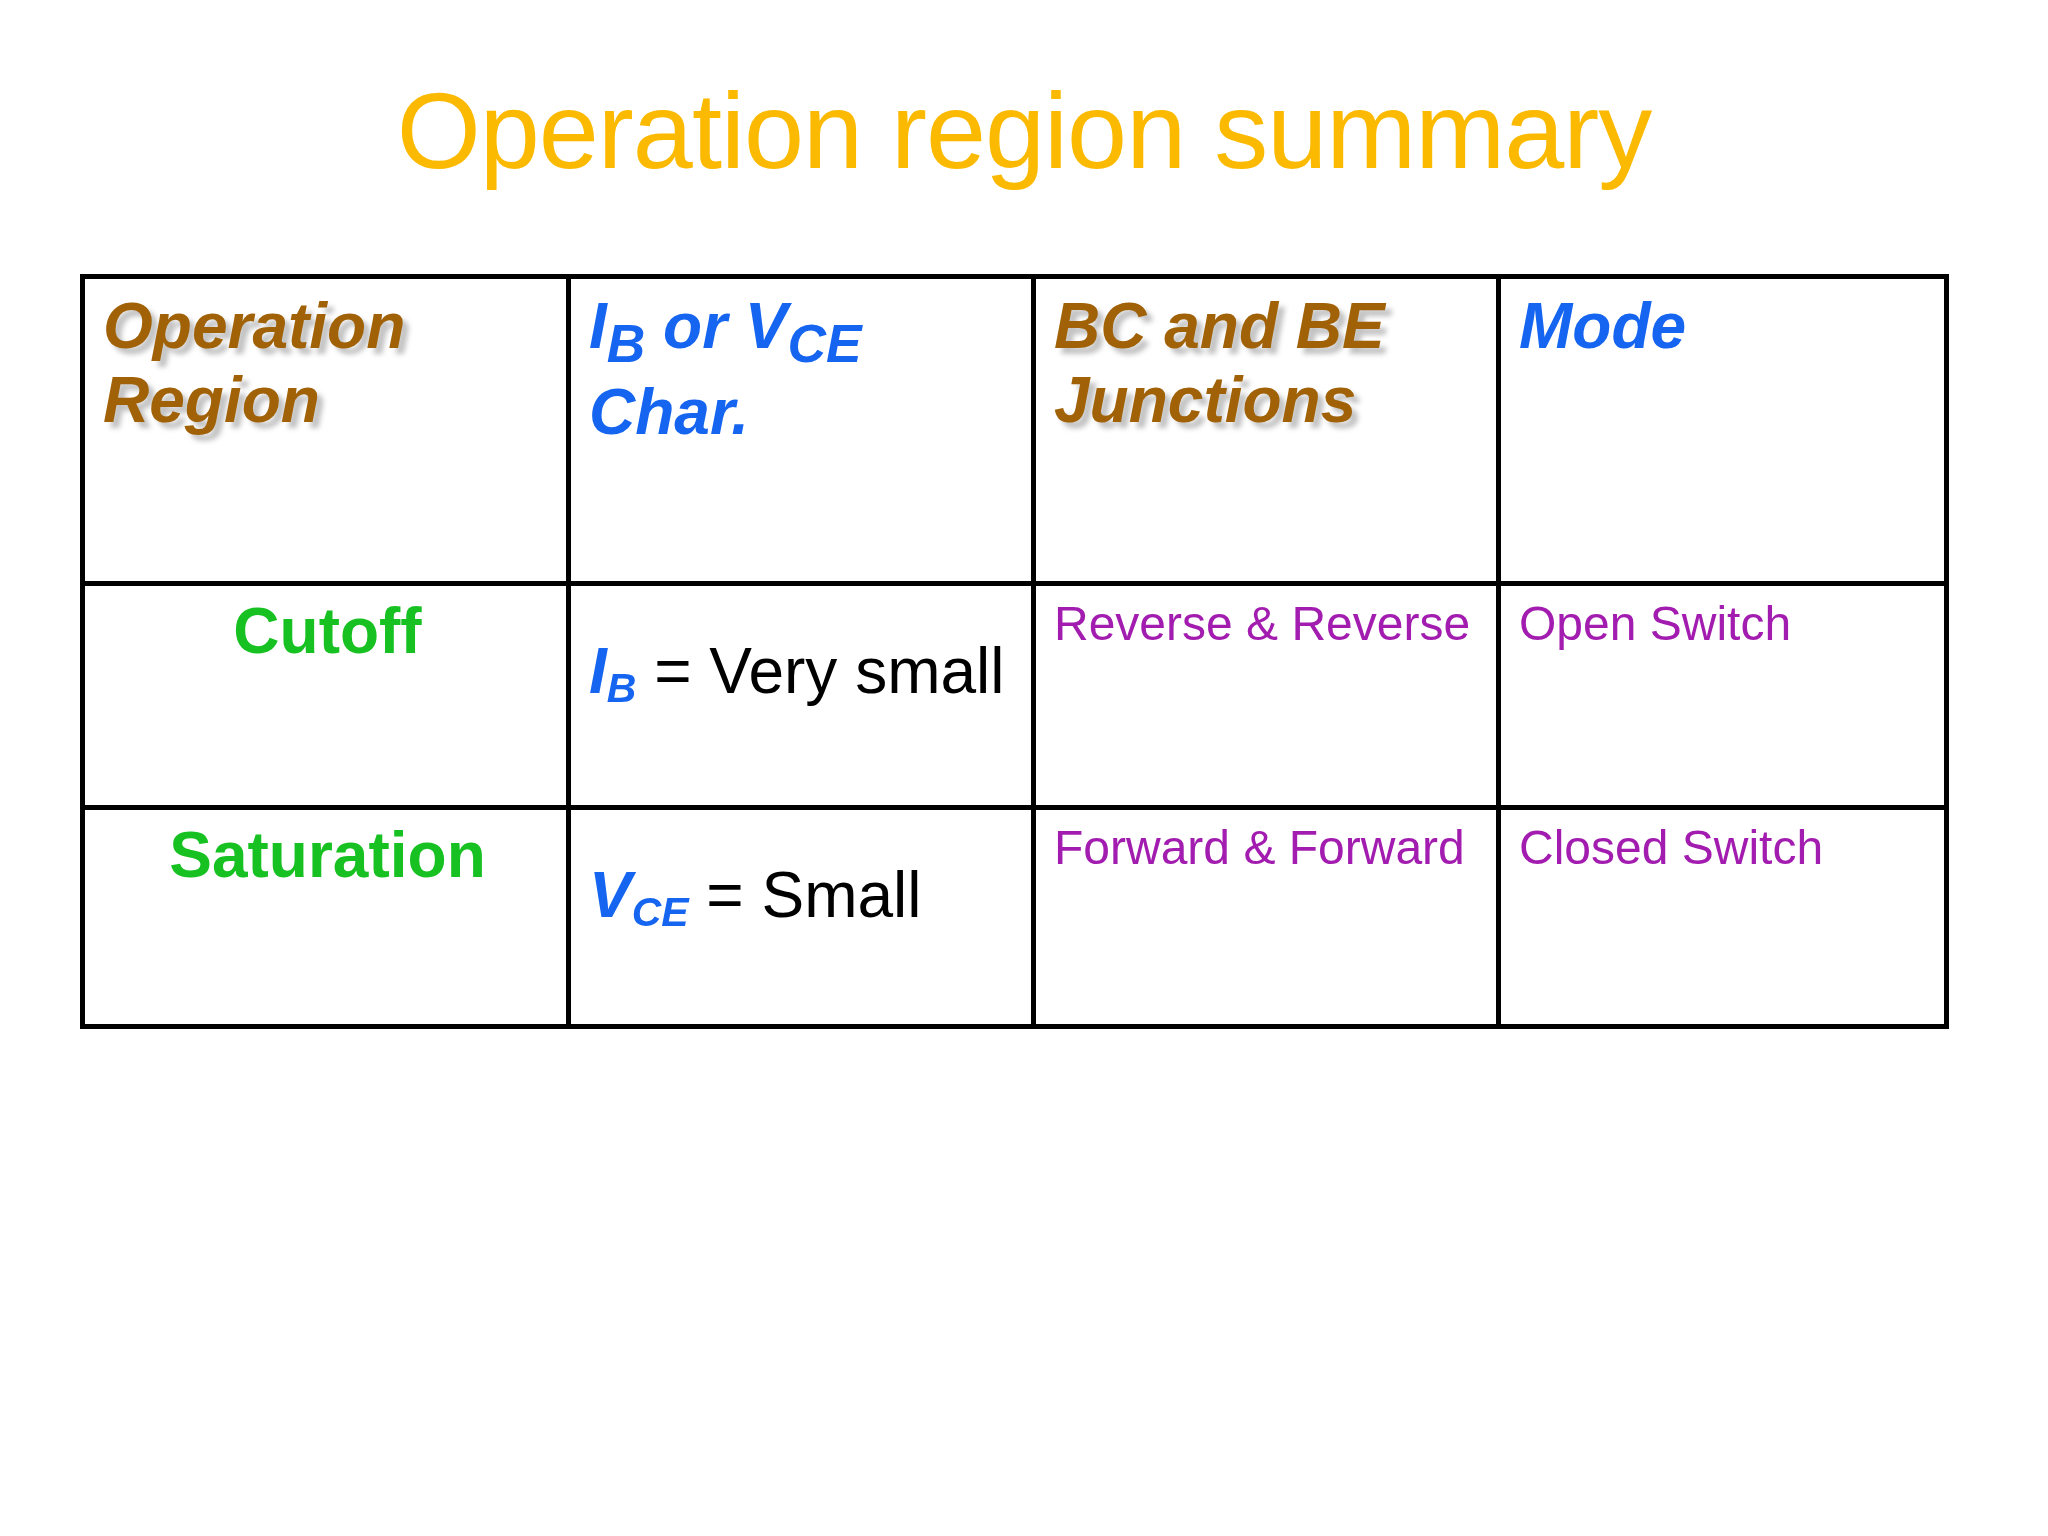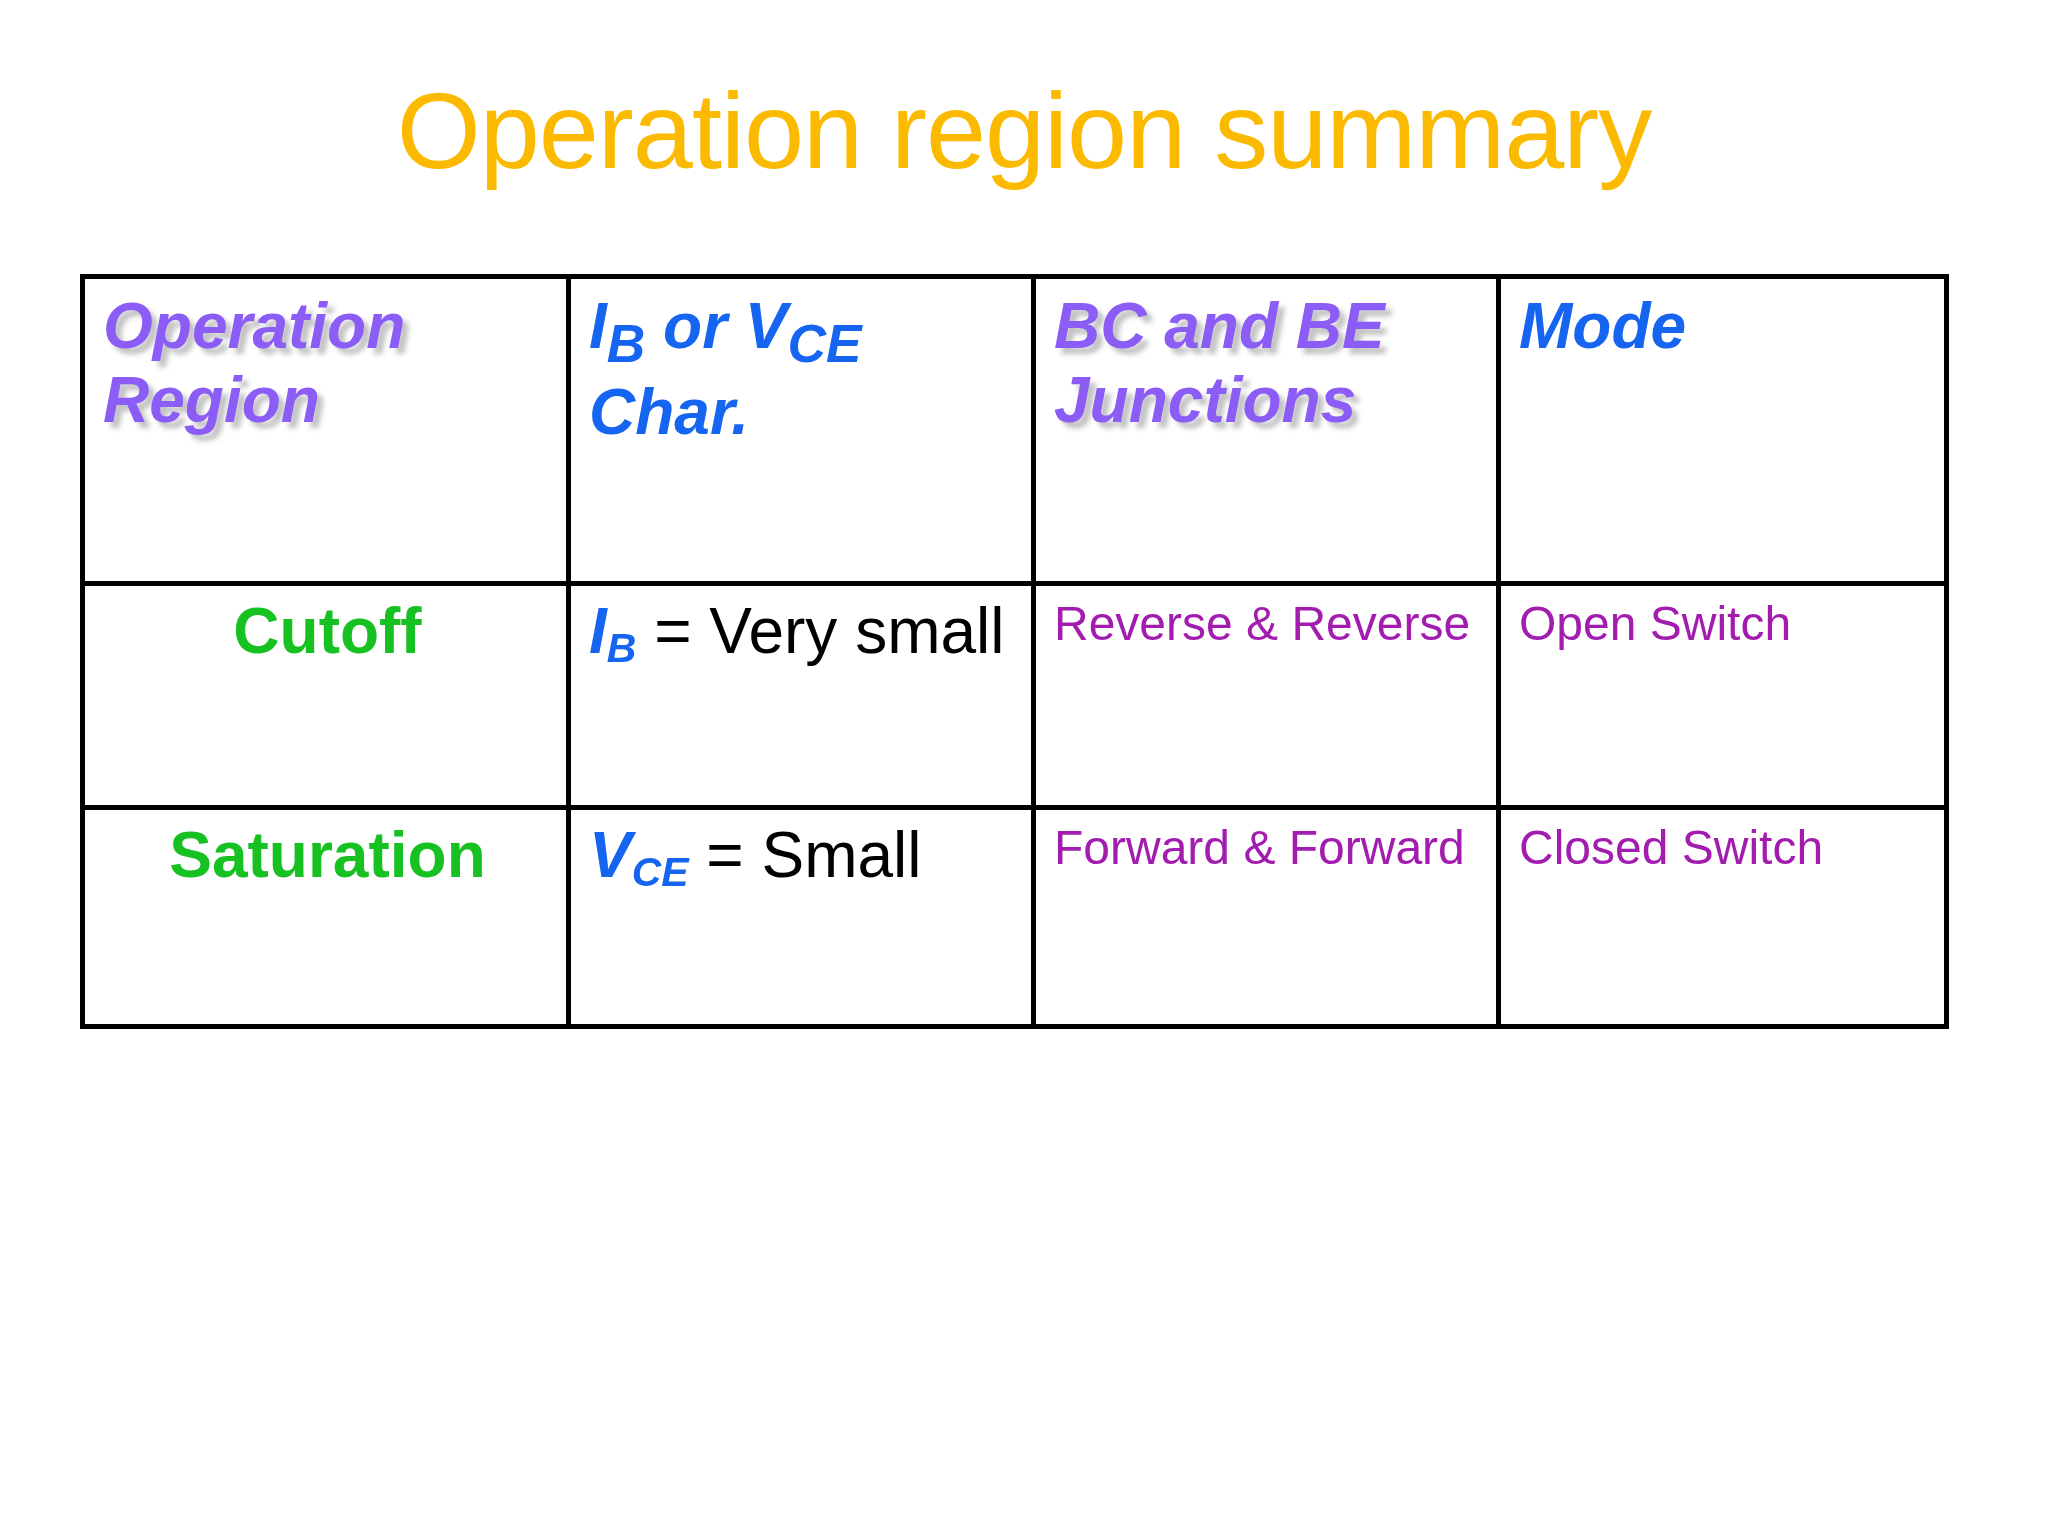--- a/index.html
+++ b/index.html
@@ -61,21 +61,21 @@
   
   tr.header-row td { height: 278px; padding-top: 14px; }
 
   .hdr {
     font-weight: bold;
     font-style: italic;
     font-size: 64px;
     line-height: 1.16;
   }
   .hdr-teal {
-    color: #8b5cf6;
+    color: #a16207;
     text-shadow: 6px 6px 5px rgba(120,120,120,0.45);
   }
   .hdr-blue {
     color: #1565F0;
     text-shadow: 0 0 0 rgba(0,0,0,0);
   }
 
   
   tr.data-row td { height: 190px; }
   tr.row-cutoff td     { height: 195px; }
@@ -88,20 +88,21 @@
     font-size: 64px;
     line-height: 1.12;
   }
   .region-green { color: #17C122; text-align: center; }
   .region-red   { color: #FA0A0A; }
 
   .char-cell {
     font-size: 64px;
     line-height: 1.12;
     color: #000000;
+    margin-top: 40px;
   }
   .sym {
     color: #1565F0;
     font-weight: bold;
     font-style: italic;
   }
   .sym sub {
     font-size: 0.64em;
     font-weight: bold;
     font-style: italic;

